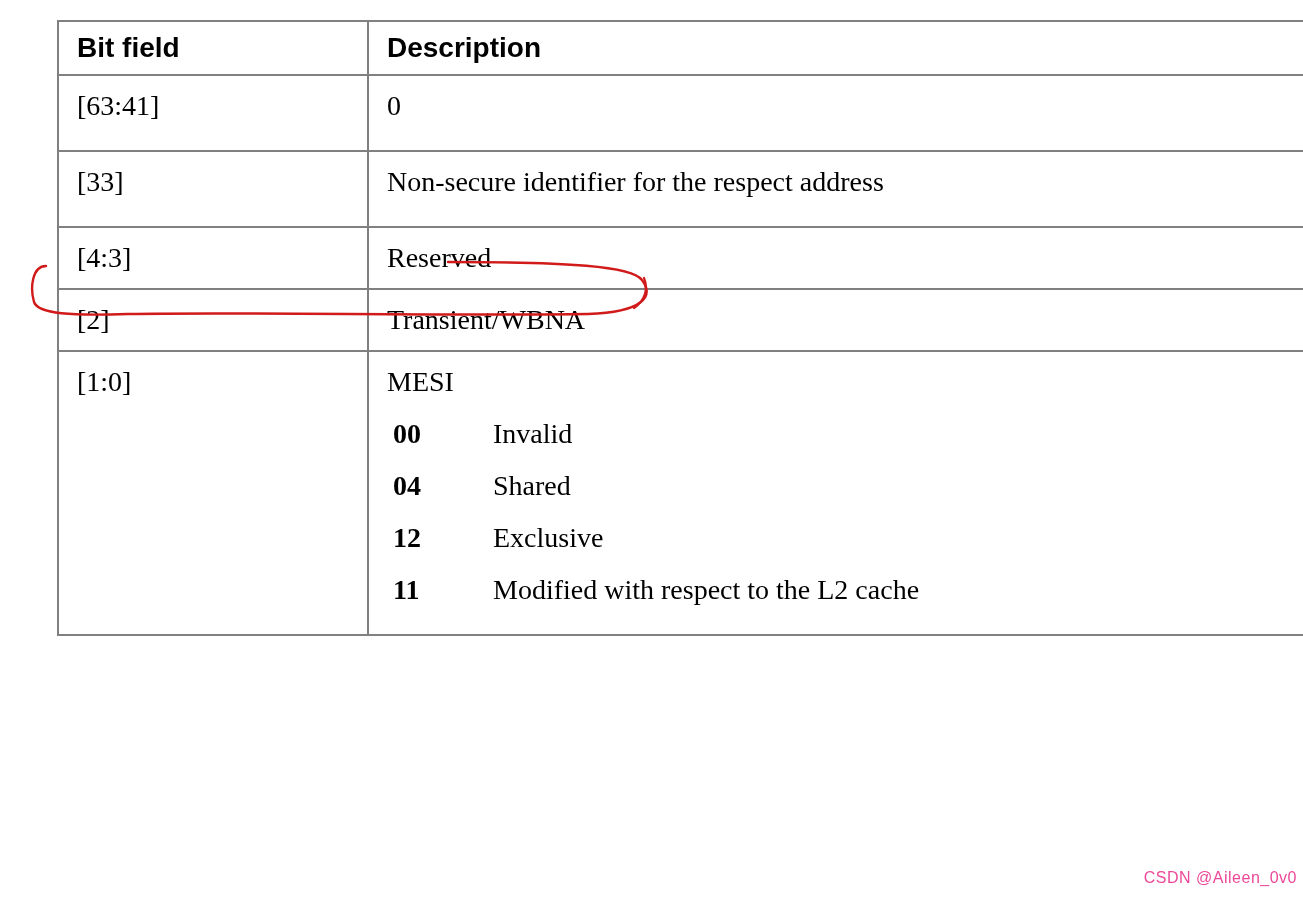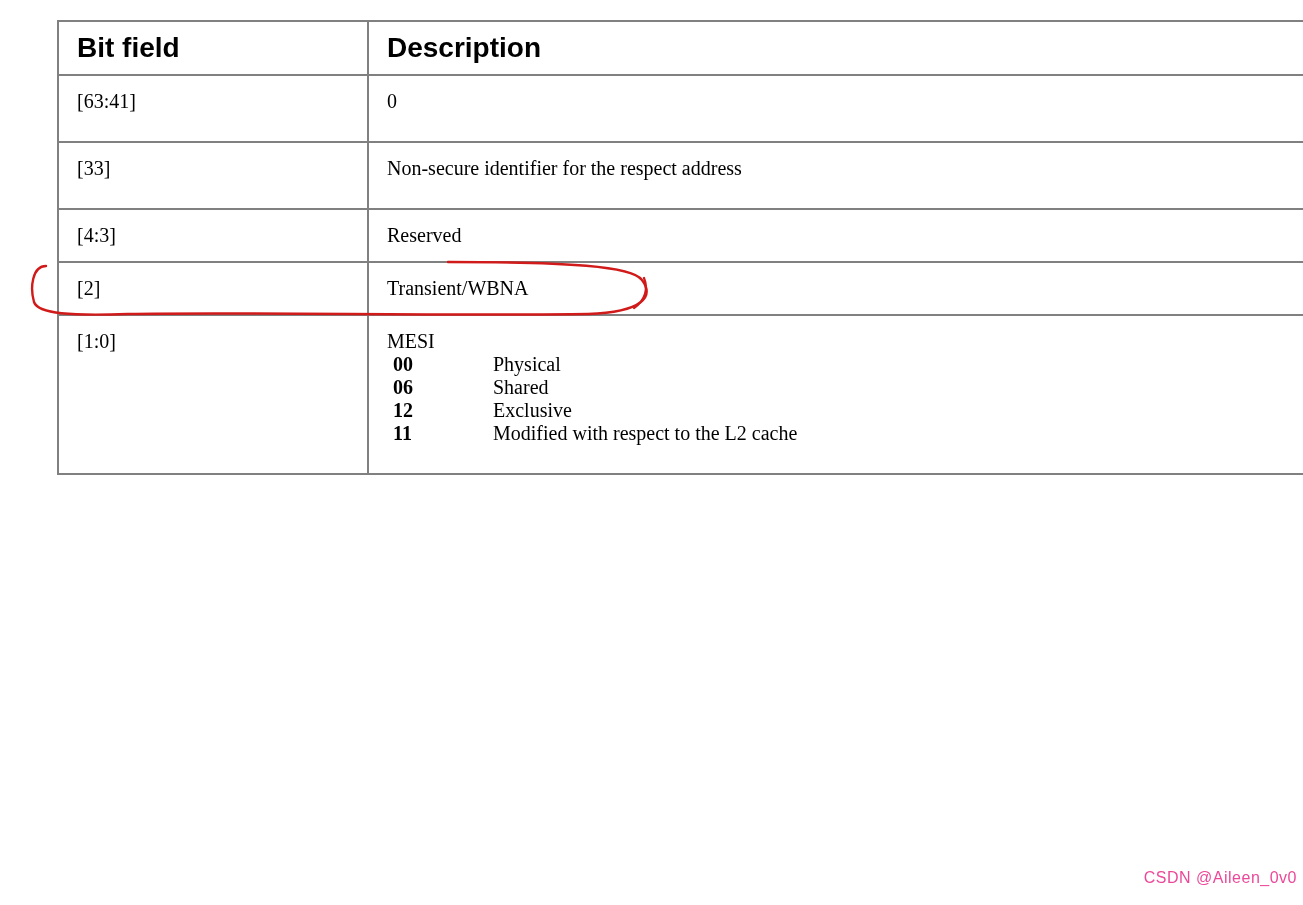--- a/index.html
+++ b/index.html
@@ -13,34 +13,34 @@
     border-collapse: collapse;
     width: 1260px;
     table-layout: fixed;
   }
   col.col-bit { width: 310px; }
   col.col-desc { width: 950px; }
   th, td {
     border: 2px solid #808080;
     text-align: left;
     vertical-align: top;
-    font-size: 20px;
+    font-size: 28px;
     padding: 14px 18px 28px 18px;
     position: relative;
   }
   th {
     font-family: Arial, Helvetica, sans-serif;
     font-weight: bold;
     font-size: 28px;
     padding: 10px 18px;
   }
   tr.row-short td { padding-bottom: 14px; }
   .mesi-block { }
   .mesi-title { }
-  .mesi-line { display: flex; column-gap: 52px; padding-left: 6px; }
+  .mesi-line { display: flex; column-gap: 52px; margin-top: 20px; padding-left: 6px; }
   .mesi-code { font-weight: bold; width: 48px; }
   .mesi-label { }
   .watermark {
     position: fixed;
     right: 6px;
     bottom: 18px;
     font-family: Arial, sans-serif;
     font-size: 16px;
     color: #ec4899;
     letter-spacing: 0.5px;
@@ -83,24 +83,24 @@
       <td>[2]</td>
       <td>Transient/WBNA</td>
     </tr>
     <tr>
       <td>[1:0]</td>
       <td>
         <div class="mesi-block">
           <div class="mesi-title">MESI</div>
           <div class="mesi-line">
             <span class="mesi-code">00</span>
-            <span class="mesi-label">Physical</span>
+            <span class="mesi-label">Invalid</span>
           </div>
           <div class="mesi-line">
-            <span class="mesi-code">06</span>
+            <span class="mesi-code">04</span>
             <span class="mesi-label">Shared</span>
           </div>
           <div class="mesi-line">
             <span class="mesi-code">12</span>
             <span class="mesi-label">Exclusive</span>
           </div>
           <div class="mesi-line">
             <span class="mesi-code">11</span>
             <span class="mesi-label">Modified with respect to the L2 cache</span>
           </div>

